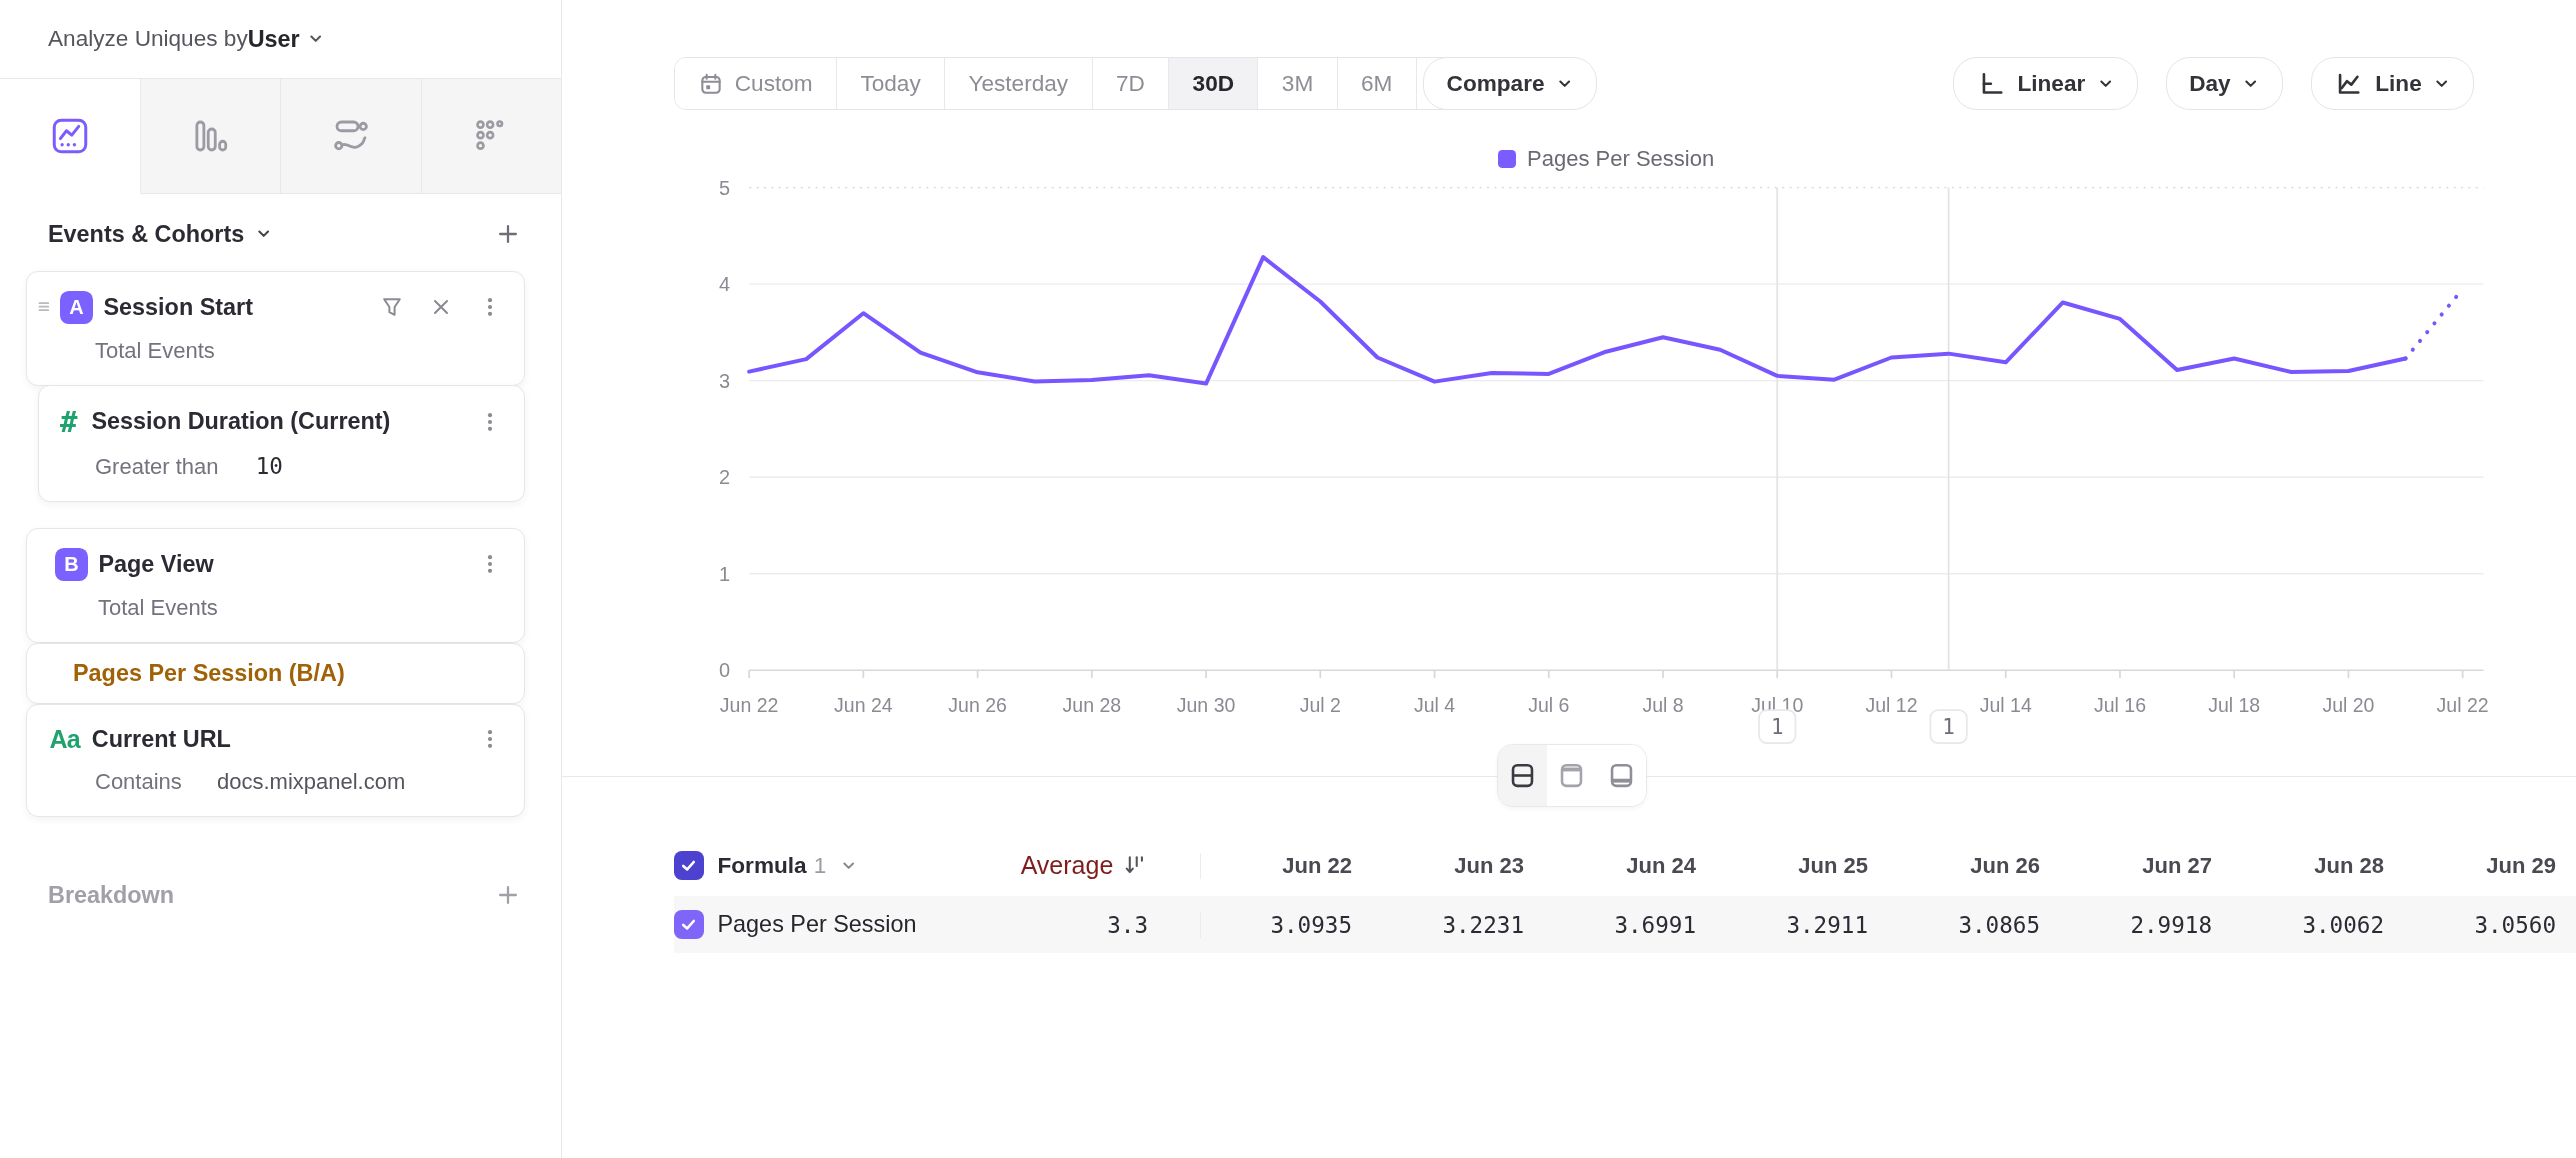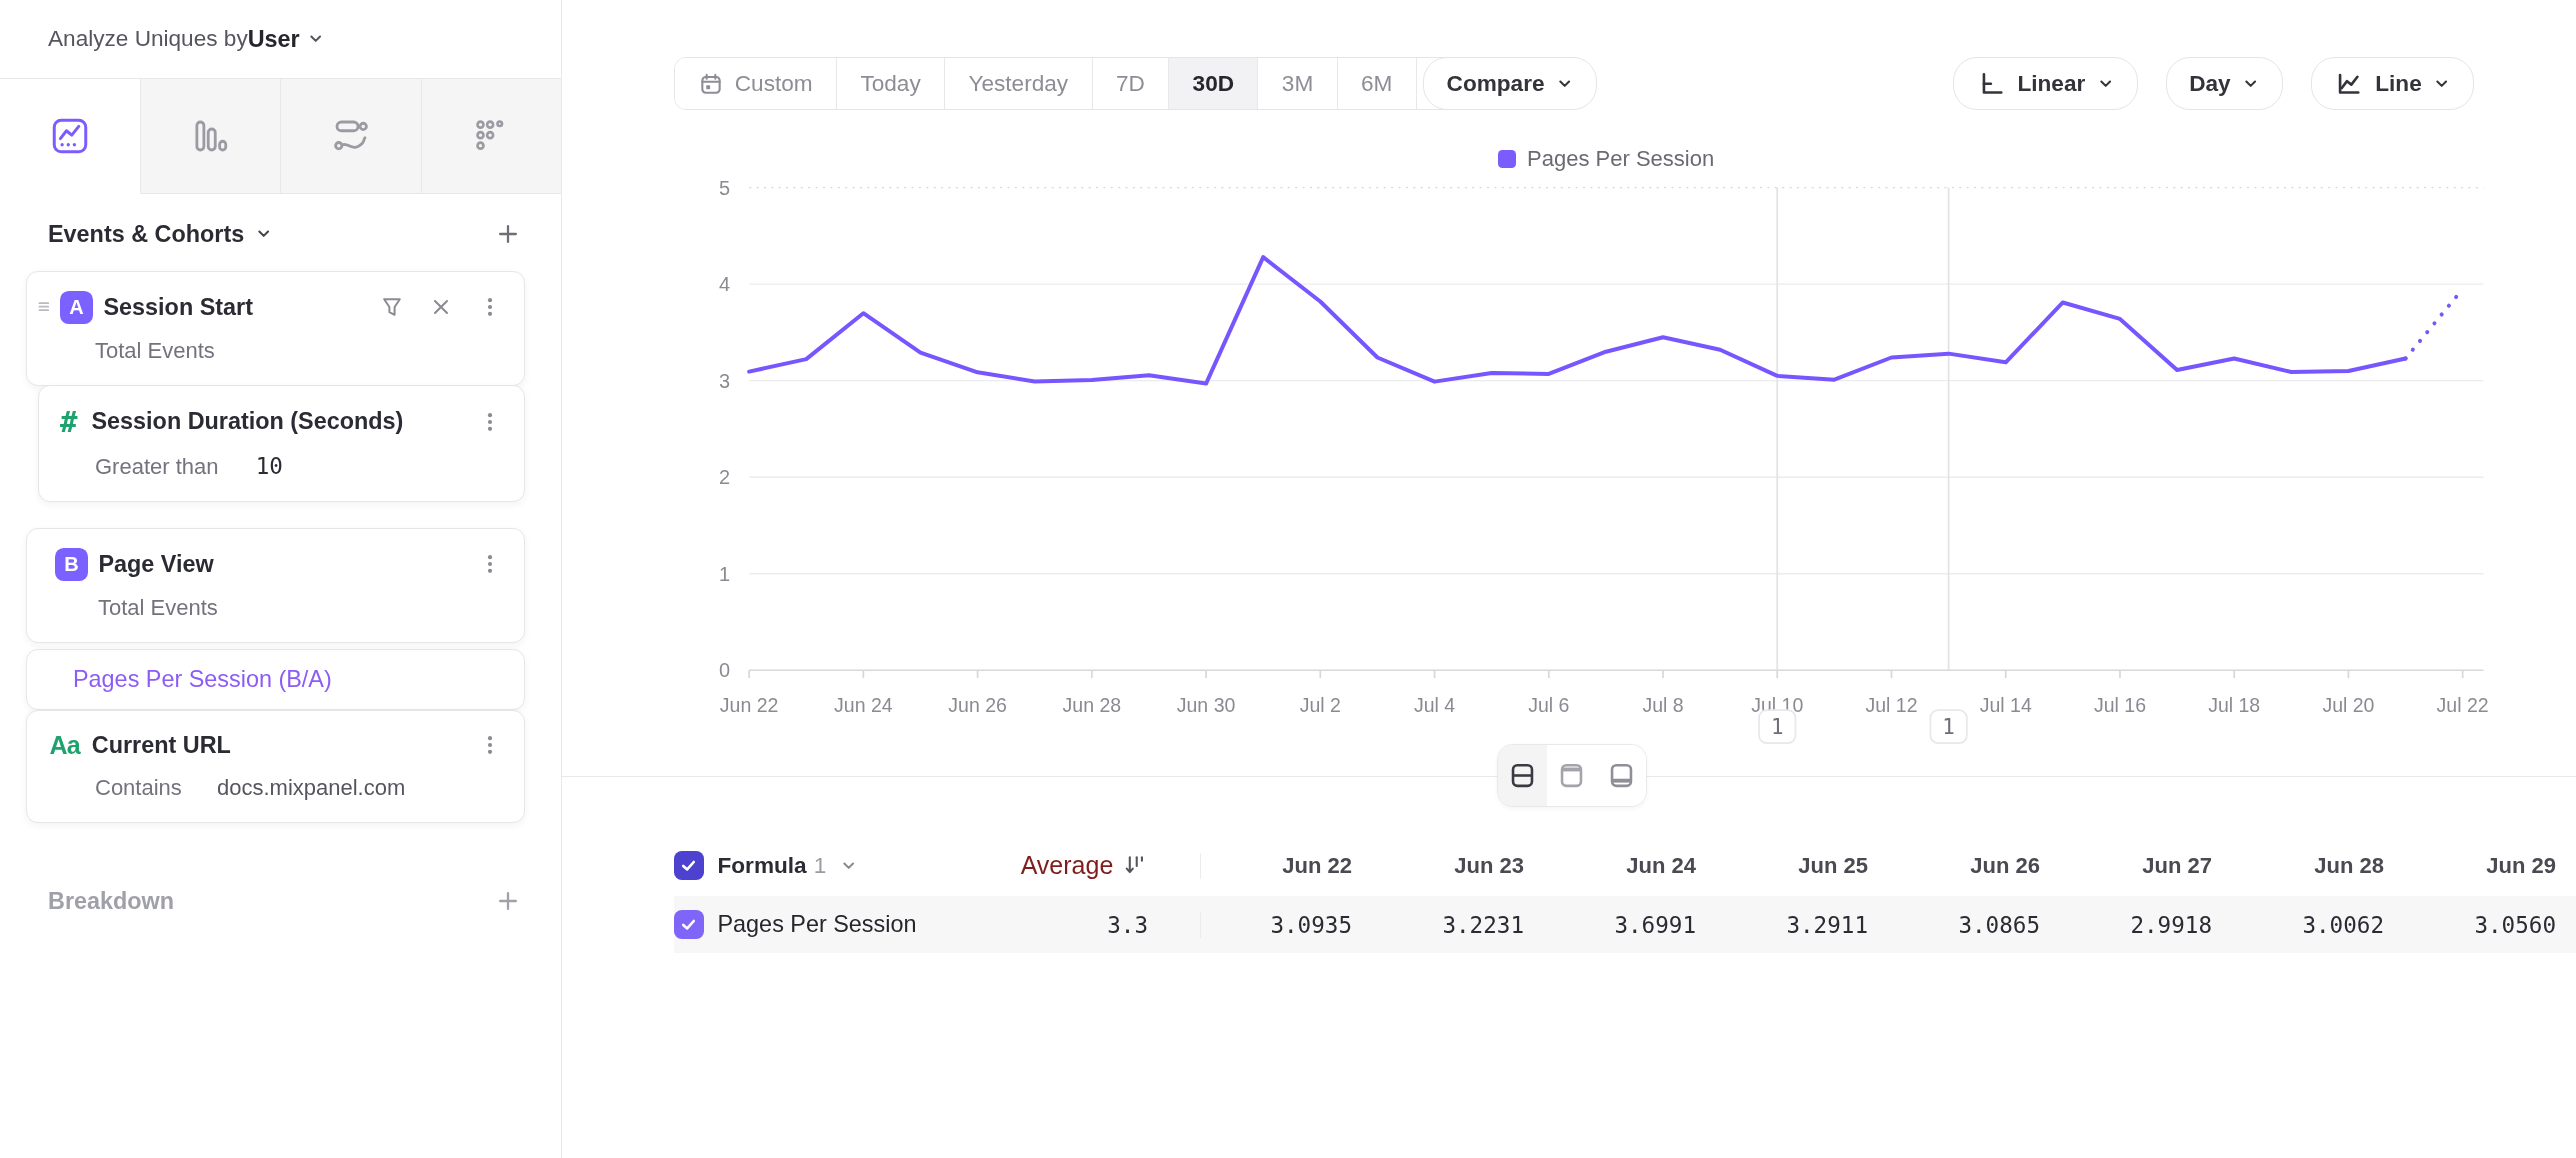--- a/index.html
+++ b/index.html
@@ -33,21 +33,21 @@
     box-shadow:0 2.6px 7px rgba(30,30,40,0.05); }
   .card .title-row { display:flex; align-items:center; padding:19px 19px 0 8.7px; }
   .card .title { font-size:23.4px; font-weight:600; color:#2b2b33; }
   .card .subtitle { font-size:22px; color:#73737d; padding:14px 0 21px 0; }
   .badge { width:33px; height:33px; border-radius:8.7px; background:#7b61ff; color:#fff;
     display:flex; align-items:center; justify-content:center; font-size:20px; font-weight:700; }
   .right-icons { margin-left:auto; display:flex; align-items:center; gap:17.4px; }
   .nested { margin-left:12px; margin-top:-0.9px; }
   .gt-value { margin-left:31px; color:#2b2b33; font-size:22.6px; }
   .formula-card { height:61px; display:flex; align-items:center; padding-left:46px;
-    font-size:23.4px; font-weight:400; color:#8b5cf6; margin-top:6px; cursor:pointer; }
+    font-size:23.4px; font-weight:700; color:#a16207; margin-top:0; cursor:pointer; }
   .aa { color:#1fa26e; font-size:25px; font-weight:700; letter-spacing:-0.9px; }
   .hash { color:#1fa26e; font-size:29px; font-weight:700; font-family:"DejaVu Sans Mono",monospace; }
 
   
   .main { position:absolute; left:562px; top:0; width:2014px; height:1159px; background:#fff; }
   .controls { position:absolute; top:57px; left:0; right:0; height:53px; }
   .range-group { position:absolute; left:112px; top:0; height:53px; display:flex;
     border:0.9px solid #e5e5e7; border-radius:12px; overflow:hidden; background:#fff; }
   .range-btn { display:flex; align-items:center; gap:10.4px; padding:0 23.4px; font-size:22.6px;
     color:#8d8d95; background:#fff; border:none; border-right:0.9px solid #e8e8ea; cursor:pointer;
@@ -204,21 +204,21 @@
               </svg>
           </button>
         </span>
       </div>
       <div class="subtitle" style="margin-left:68px;">Total Events</div>
     </div>
 
     <div class="card nested">
       <div class="title-row" style="padding-left:21px;">
         <span class="hash" style="margin-right:14px;">#</span>
-        <span class="title">Session Duration (Seconds)</span>
+        <span class="title">Session Duration (Current)</span>
         <span class="right-icons">
           <button class="icon-btn">
             <svg width="24" height="24" viewBox="0 0 28 28">
                 <circle cx="14" cy="6" r="2.4" fill="#8a8a93"></circle>
                 <circle cx="14" cy="14" r="2.4" fill="#8a8a93"></circle>
                 <circle cx="14" cy="22" r="2.4" fill="#8a8a93"></circle>
               </svg>
           </button>
         </span>
       </div>

